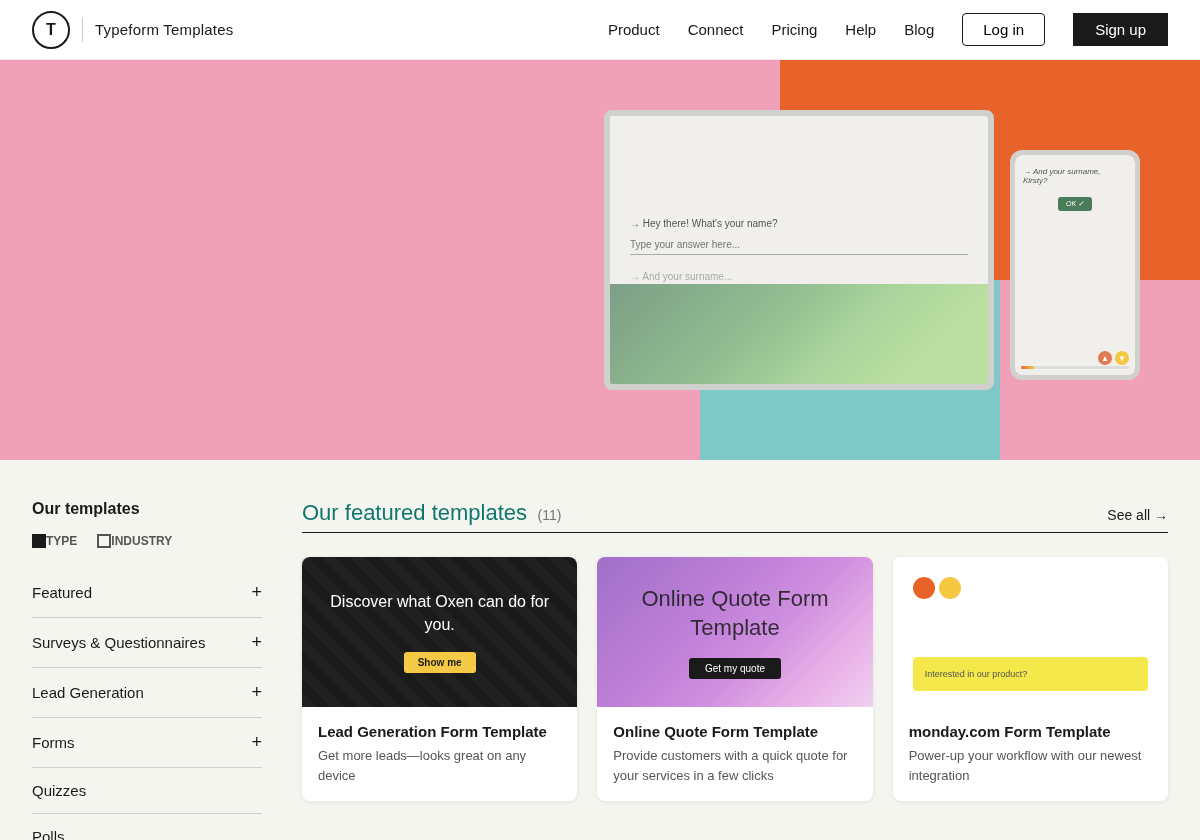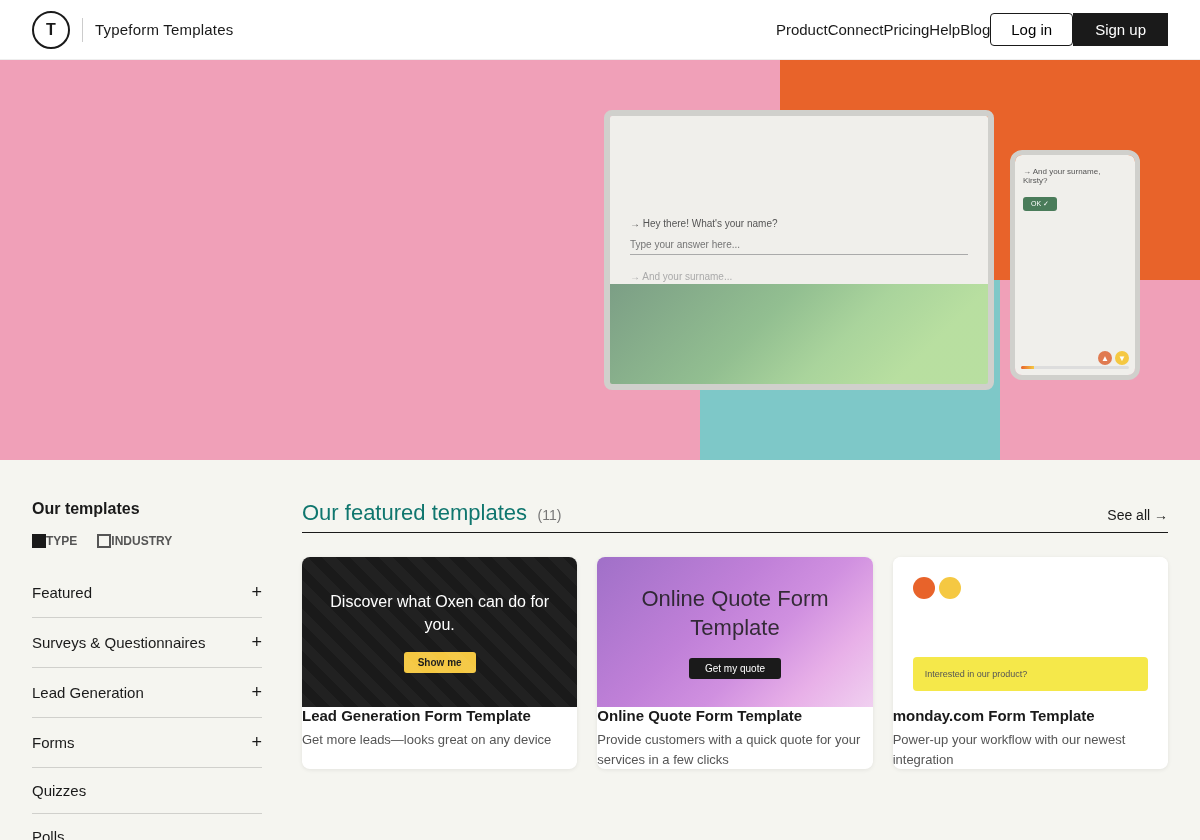--- a/index.html
+++ b/index.html
@@ -33,20 +33,21 @@
       width: 1px; height: 24px;
       background: #ccc;
     }
     .navbar-brand {
       font-size: 15px; color: #1a1a1a;
       letter-spacing: 0.2px;
     }
     .navbar-right {
       display: flex;
       align-items: center;
+      gap: 28px;
     }
     .nav-link {
       font-size: 15px;
       color: #1a1a1a;
       cursor: pointer;
       text-decoration: none;
     }
     .btn-login {
       border: 1.5px solid #1a1a1a;
       background: transparent;
@@ -158,23 +159,24 @@
       border: 5px solid #d0d0cc;
       overflow: hidden;
       margin-top: 40px;
       position: relative;
     }
     .mockup-phone-screen {
       width: 100%; height: 100%;
       background: #f0efeb;
       display: flex;
       flex-direction: column;
-      align-items: flex-start;
+      align-items: center;
       justify-content: flex-start;
       padding: 12px 8px;
+      font-style: italic;
     }
     .phone-question {
       font-size: 8px;
       color: #555;
       margin-bottom: 8px;
     }
     .phone-btn {
       background: #4a7c5a;
       color: #fff;
       font-size: 7px;
@@ -419,20 +421,21 @@
       margin-bottom: 8px;
     }
     .monday-cta-btn {
       background: #e8632a;
       color: #fff;
       font-size: 9px;
       padding: 4px 10px;
       border-radius: 1px;
     }
     .template-card-body {
+      padding: 16px;
     }
     .template-card-title {
       font-size: 15px;
       font-weight: 700;
       color: #1a1a1a;
       margin-bottom: 6px;
     }
     .template-card-desc {
       font-size: 13px;
       color: #555;

